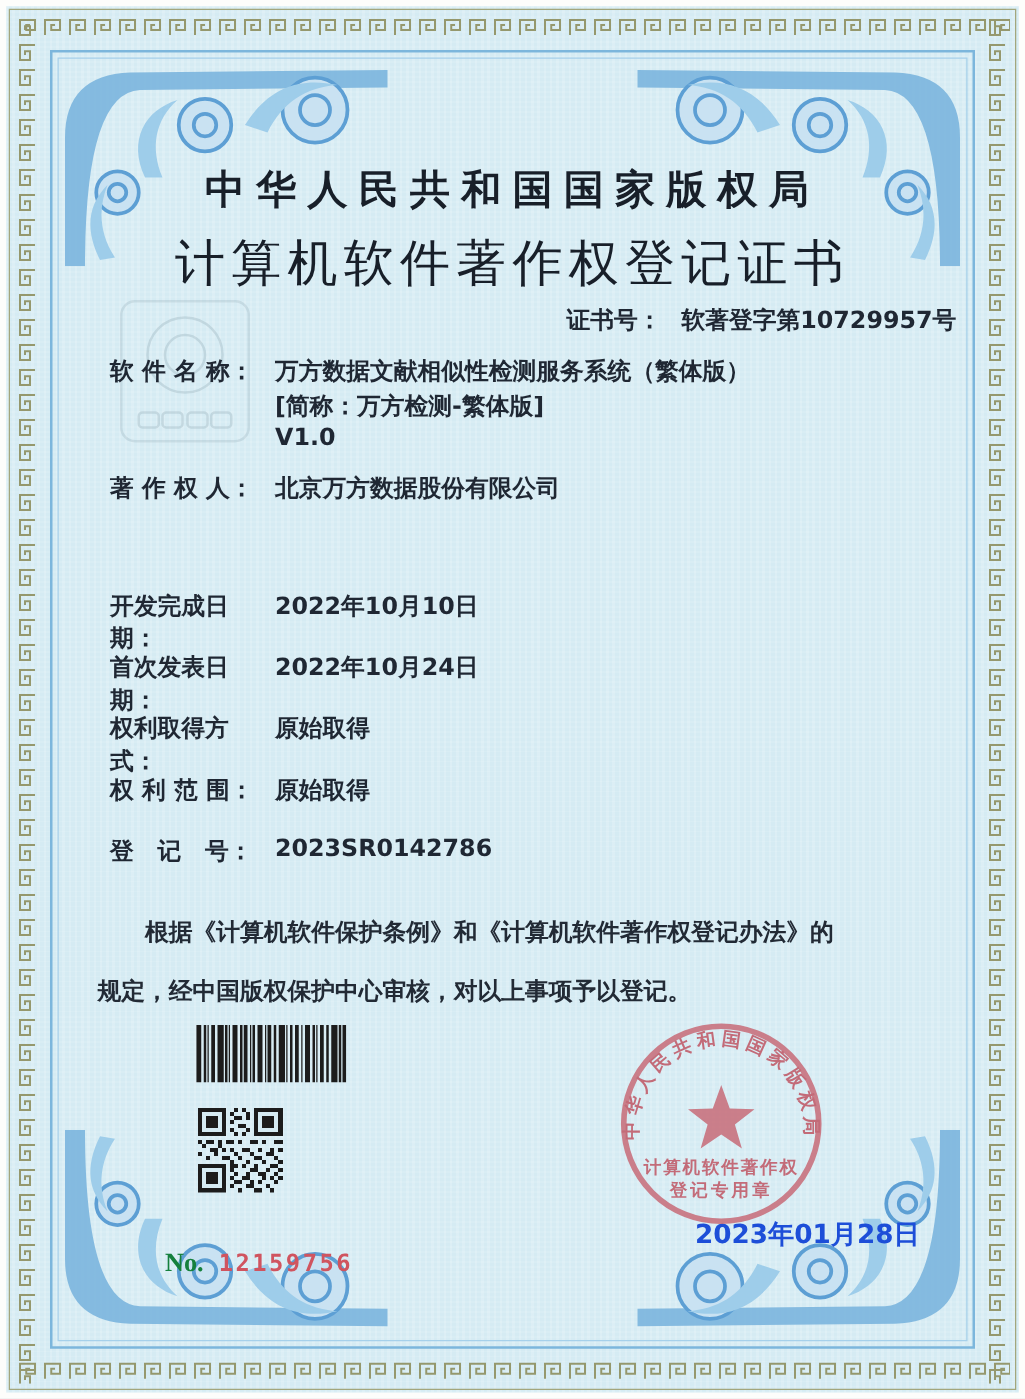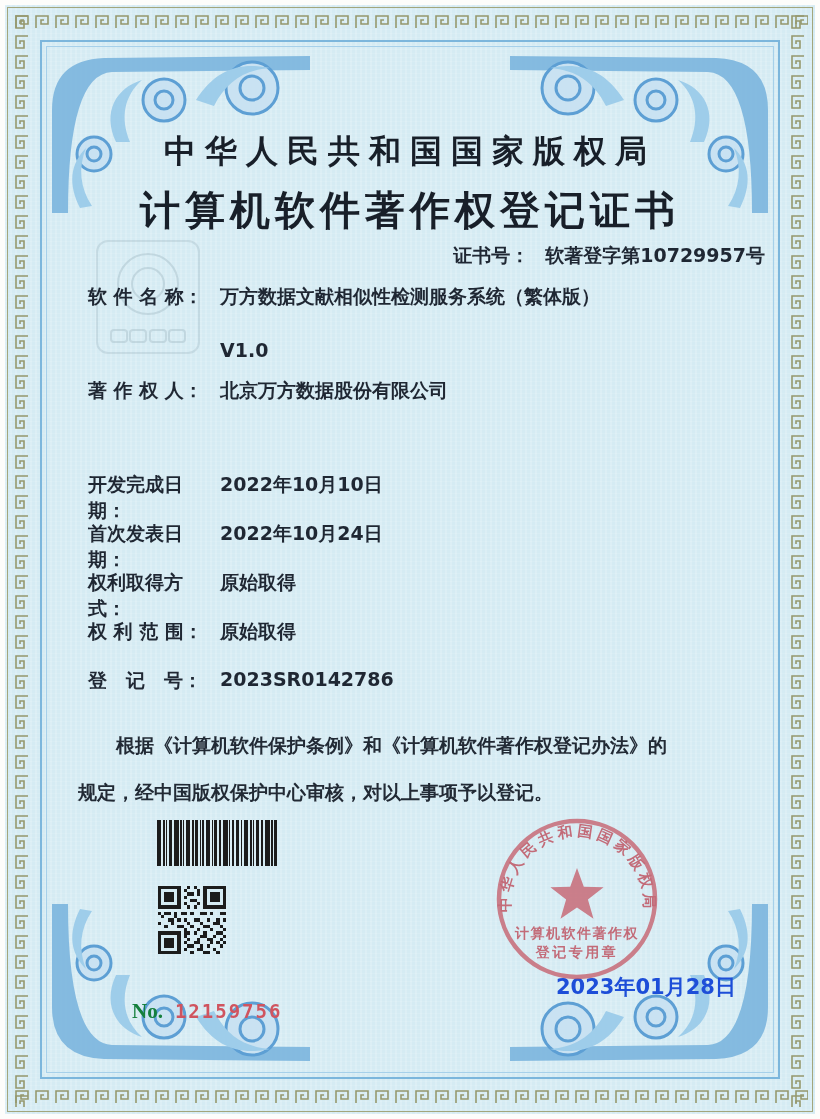--- a/index.html
+++ b/index.html
@@ -34,21 +34,21 @@
           border:2px solid rgba(145,170,182,.6);border-radius:50%;}
   .emboss-circle::after{content:"";position:absolute;inset:12px;
           border:2px solid rgba(145,170,182,.6);border-radius:50%;}
   .emboss-dots{position:absolute;bottom:9px;left:12px;right:12px;display:flex;justify-content:space-between;}
   .emboss-dots i{width:14px;height:10px;border:2px solid rgba(145,170,182,.6);border-radius:4px;}
   
   .content{position:absolute;inset:0;z-index:3;color:#1f2733;}
   .authority{position:absolute;top:130px;left:0;right:0;text-align:center;
           font-size:32px;font-weight:700;letter-spacing:9px;color:#181f29;}
   .cert-title{position:absolute;top:183px;left:0;right:0;text-align:center;
-          font-size:40px;font-weight:700;letter-spacing:5px;color:#181f29;}
+          font-size:40px;font-weight:400;letter-spacing:5px;color:#181f29;}
   .cert-no{position:absolute;top:243px;right:55px;display:flex;gap:16px;
           font-size:19px;font-weight:700;}
   .row{position:absolute;left:88px;display:flex;font-size:19px;font-weight:700;}
   .row .lbl{width:132px;flex:none;}
   .subline{position:absolute;left:220px;font-size:19px;font-weight:700;}
   .r-name{top:284px;} .sub-1{top:312px;} .sub-2{top:339px;}
   .r-owner{top:378px;} .r-dev{top:472px;} .r-pub{top:521px;}
   .r-acq{top:570px;} .r-scope{top:619px;} .r-reg{top:668px;}
   .stmt{position:absolute;left:78px;width:694px;font-size:19px;font-weight:600;color:#222a35;margin-top:16px;}
   .stmt-1{top:717px;padding-left:38px;} .stmt-2{top:764px;}
@@ -183,20 +183,21 @@
 
     <div class="cert-no">
       <span>证书号：</span>
       <span>软著登字第10729957号</span>
     </div>
 
     <div class="row r-name">
       <span class="lbl">软 件 名 称：</span>
       <span class="val">万方数据文献相似性检测服务系统（繁体版）</span>
     </div>
+    <div class="subline sub-1">[简称：万方检测-繁体版]</div>
     <div class="subline sub-2">V1.0</div>
 
     <div class="row r-owner">
       <span class="lbl">著 作 权 人：</span>
       <span class="val">北京万方数据股份有限公司</span>
     </div>
     <div class="row r-dev">
       <span class="lbl">开发完成日期：</span>
       <span class="val">2022年10月10日</span>
     </div>

